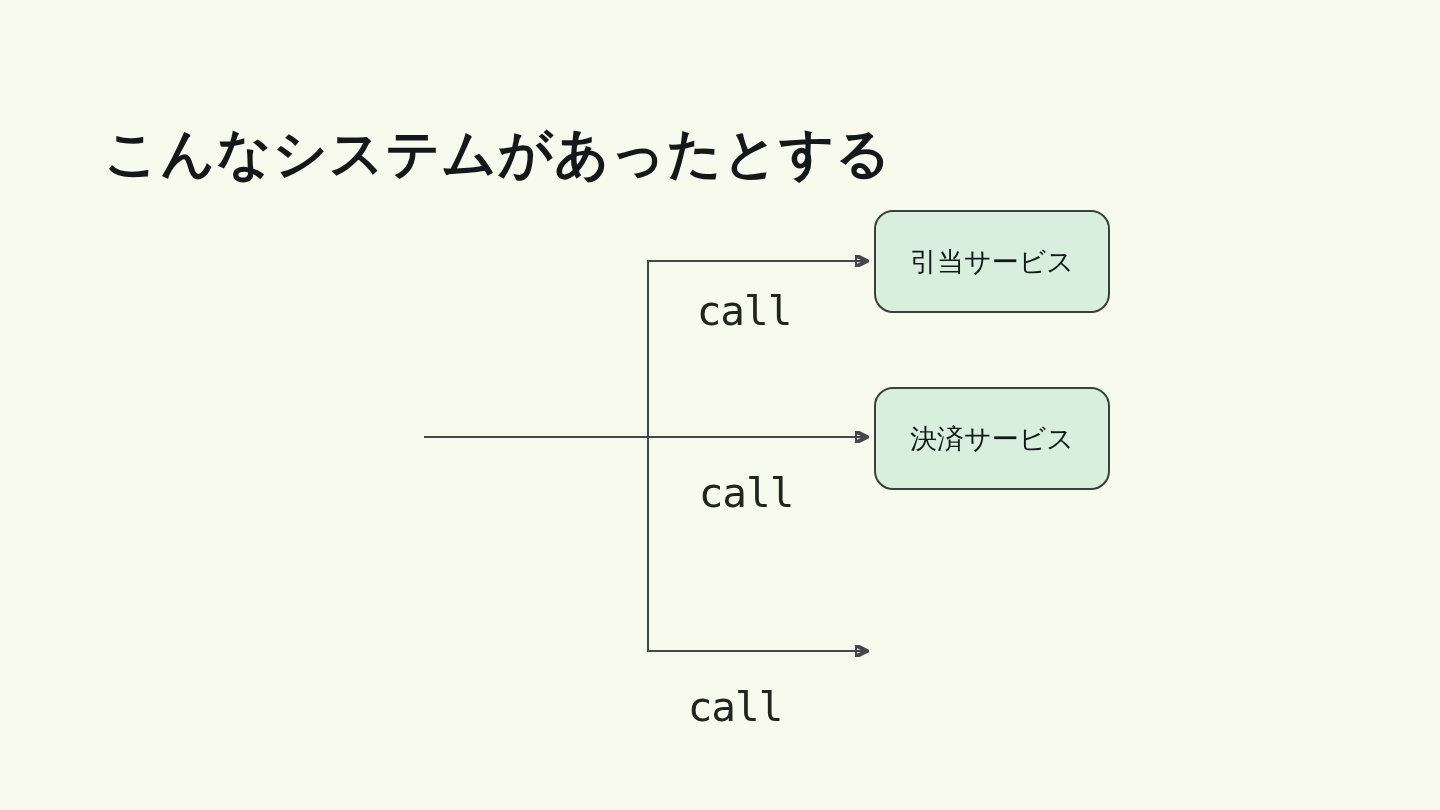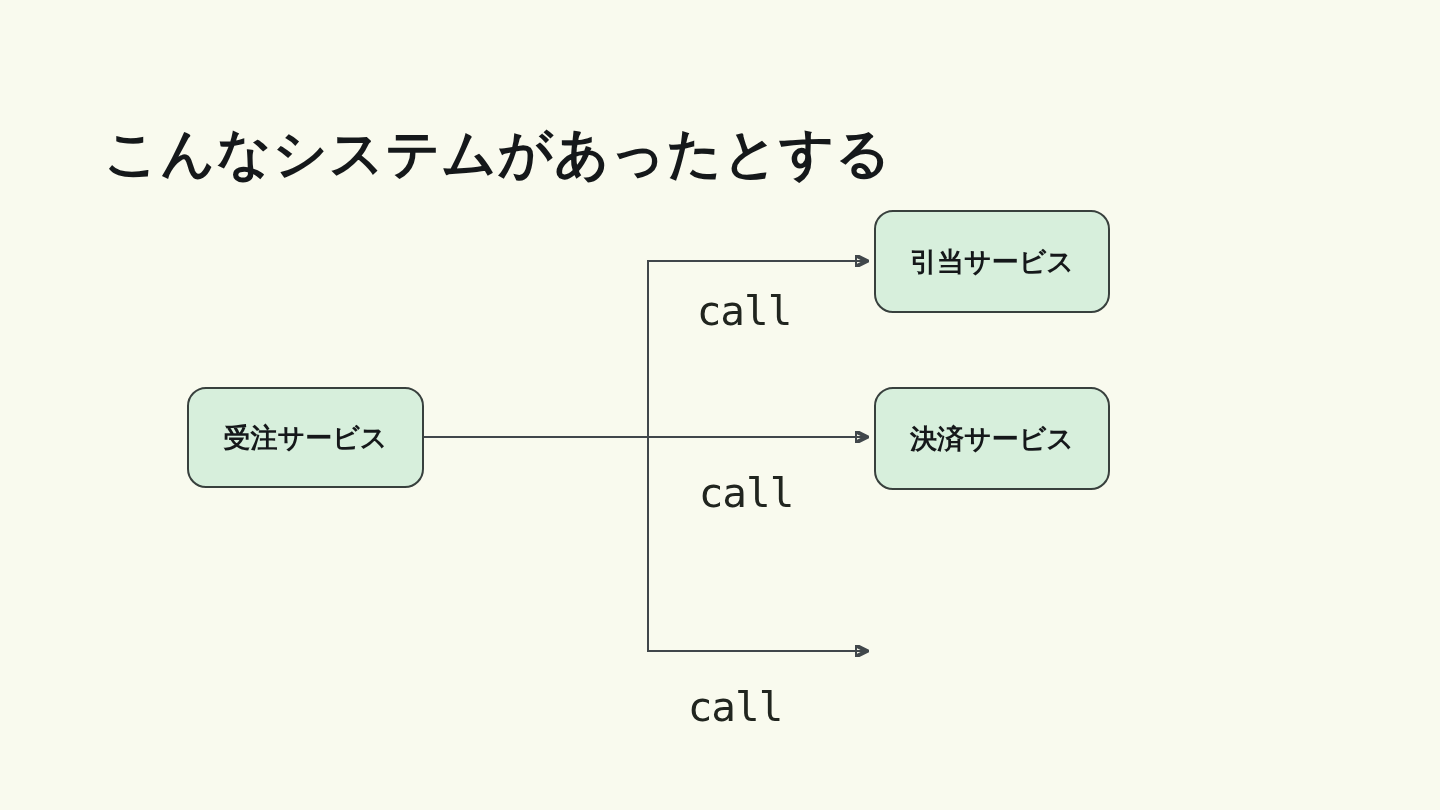--- a/index.html
+++ b/index.html
@@ -42,21 +42,20 @@
     border: 2px solid var(--box-border, #38403d);
     border-radius: 19px;
     display: flex;
     align-items: center;
     justify-content: center;
     text-align: left;
     font-size: 27px;
     color: var(--text, #15181a);
     line-height: 1.3;
     white-space: pre-line;
-    font-weight: bold;
   }
   .node-source { left: 187px; top: 387px; width: 237px; height: 101px; }
   .node-t0 { left: 874px; top: 210px; width: 236px; height: 103px; }
   .node-t1 { left: 874px; top: 387px; width: 236px; height: 103px; }
   .node-t2 { left: 874px; top: 600px; width: 236px; height: 103px; }
   .call-label {
     position: absolute;
     transform: translate(-50%, -50%);
     font-family: "DejaVu Sans Mono", "Liberation Mono", monospace;
     font-size: 41px;
@@ -79,23 +78,20 @@
     <defs>
       <marker id="arrowhead" markerWidth="7" markerHeight="6" refX="5.5" refY="3" orient="auto" markerUnits="strokeWidth">
         <path d="M0,0 L6,3 L0,6 Z" fill="#41474b" stroke="none"></path>
       </marker>
     </defs>
     <path d="M424 437 L866 437" marker-end="url(#arrowhead)"></path>
     <path d="M648 437 L648 261 L866 261" marker-end="url(#arrowhead)"></path>
     <path d="M648 437 L648 651 L866 651" marker-end="url(#arrowhead)"></path>
   </svg>
 
-  <div class="node node-source">
-    <span>受注サービス</span>
-  </div>
 
   <div class="node node-t0">
     <span>引当サービス</span>
   </div>
 
   <div class="node node-t1">
     <span>決済サービス</span>
   </div>
 
 

